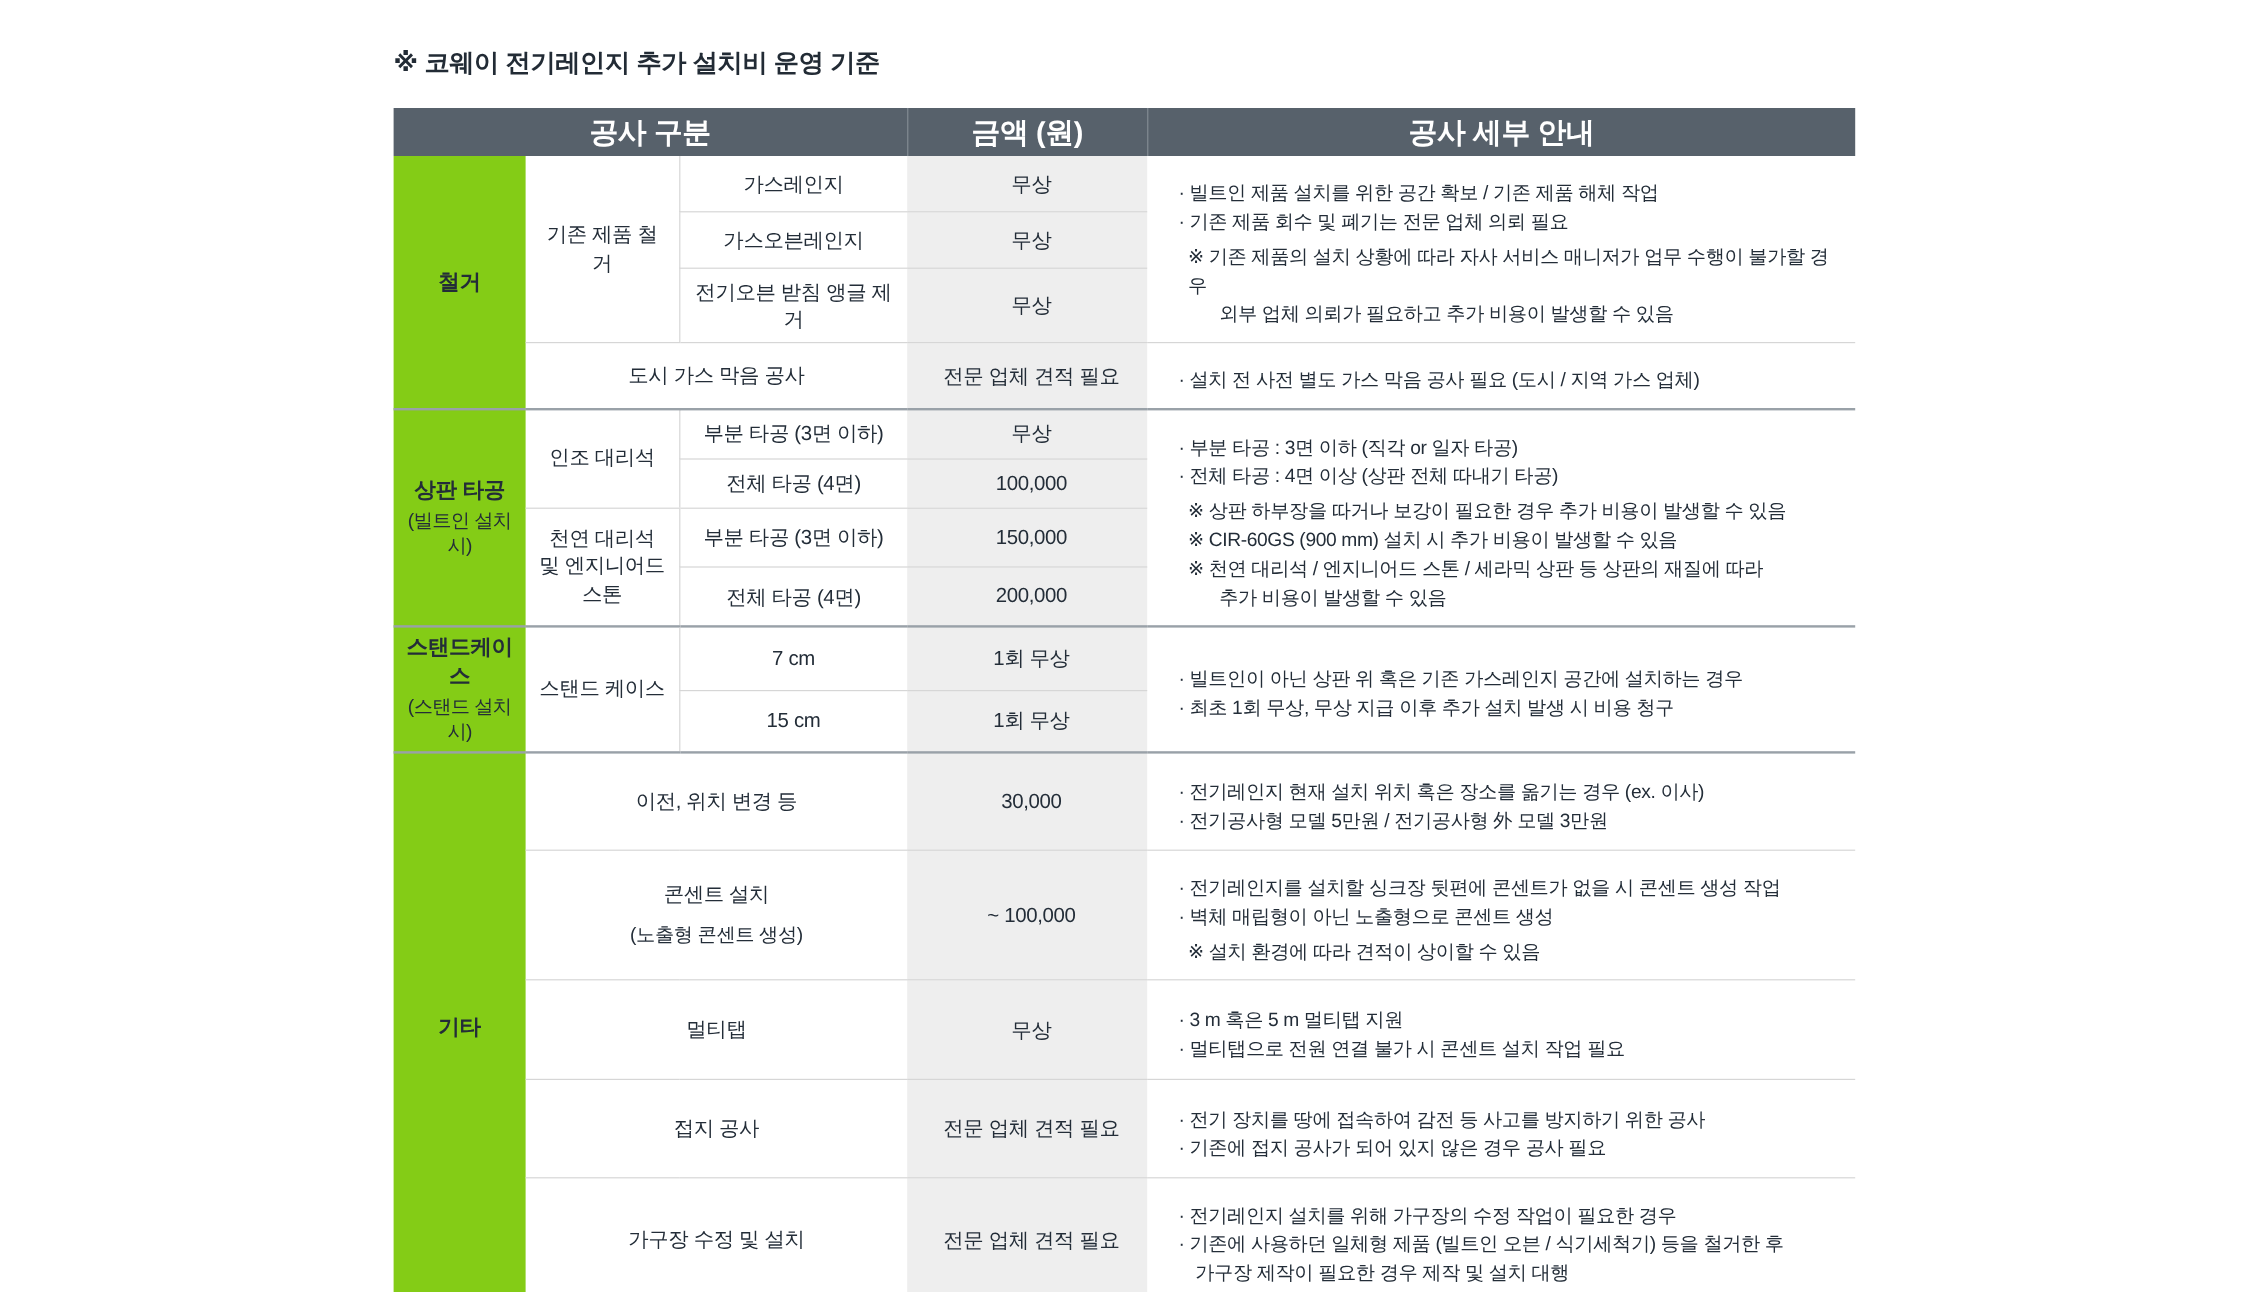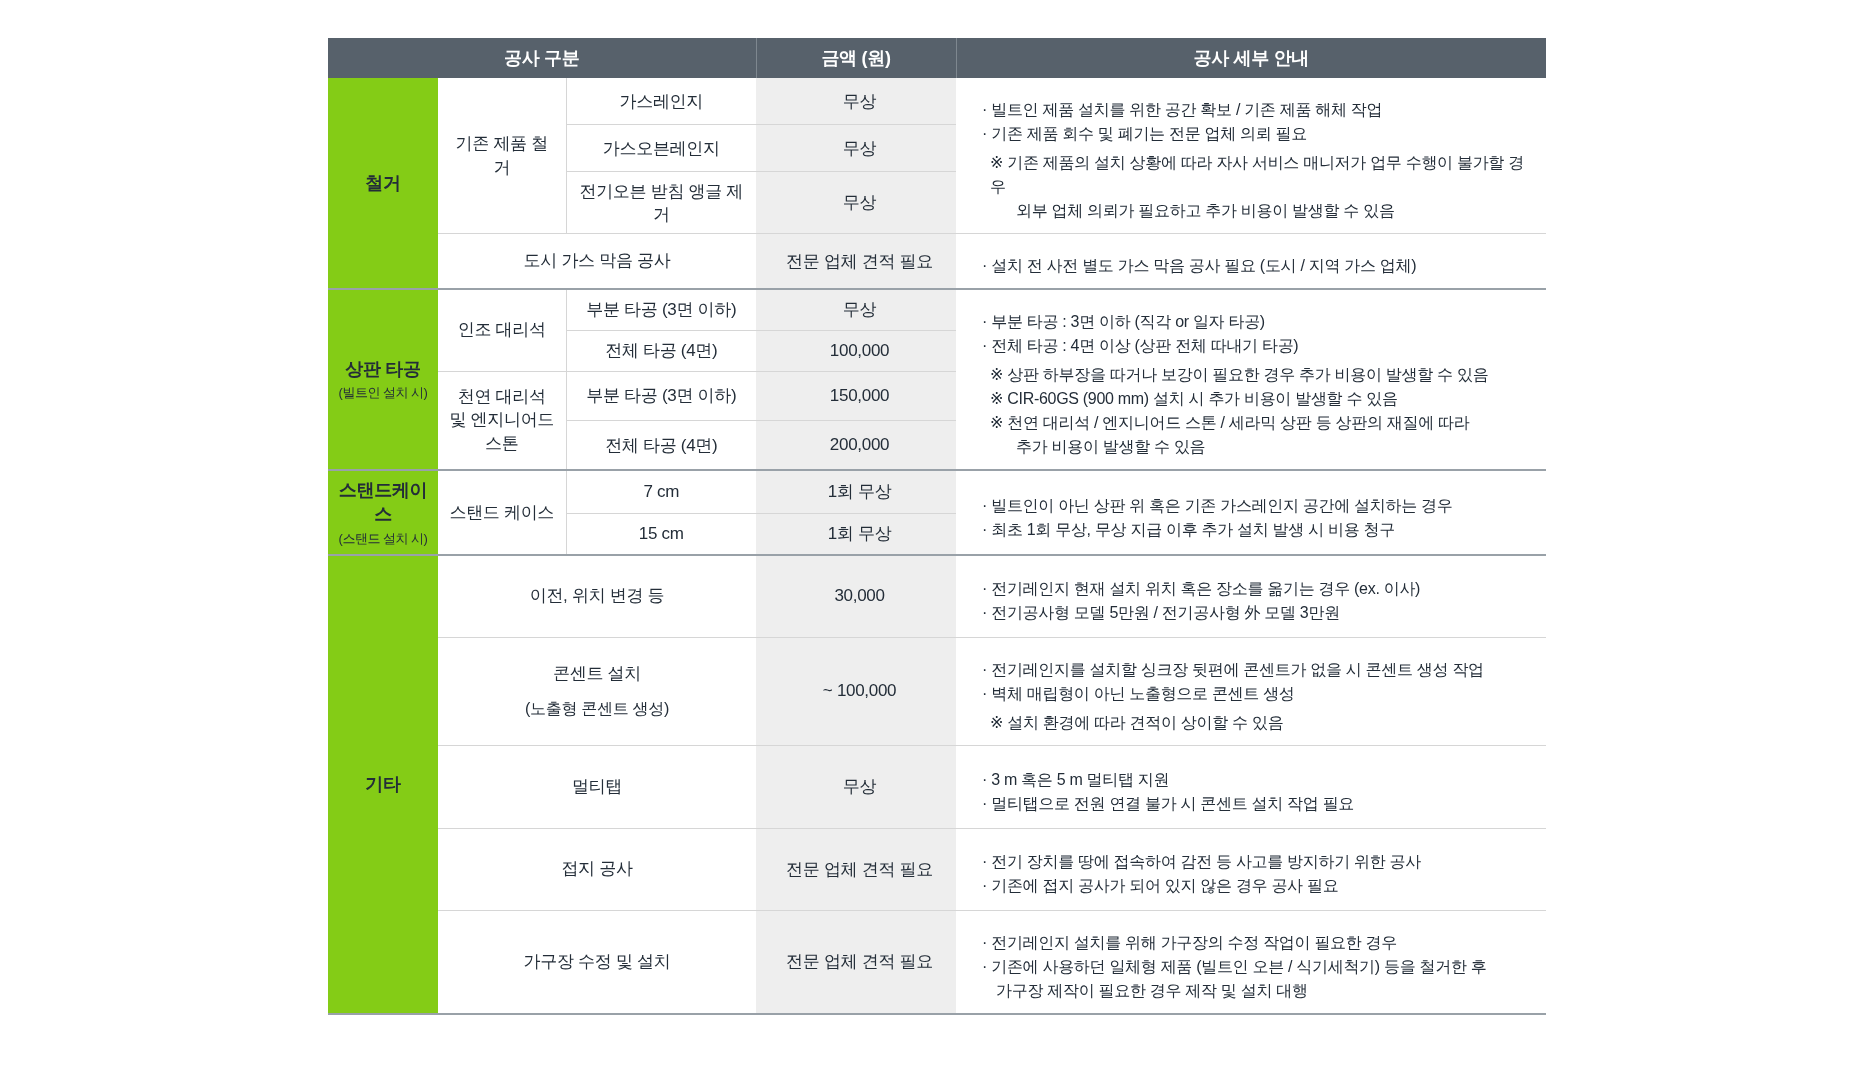--- a/index.html
+++ b/index.html
@@ -5,27 +5,27 @@
   html,body{margin:0;padding:0;background:#ffffff;}
   body{
     width:1874px;height:1077px;overflow:hidden;
     font-family:"Liberation Sans","DejaVu Sans",sans-serif;
     color:#232d38;letter-spacing:-0.3px;
   }
   .page{width:1218px;margin:0 auto;padding-top:38px;}
   .title{font-size:21px;font-weight:700;margin:0 0 24px 0;color:#222b35;}
   table.fee-table{border-collapse:collapse;width:100%;table-layout:fixed;}
   .fee-table th{
-    background:#57616b;color:#ffffff;font-size:18px;font-weight:700;
+    background:#57616b;color:#ffffff;font-size:24px;font-weight:700;
     height:40px;padding:0;text-align:center;
   }
   .head-row th:not(:last-child){border-right:1px solid #7e878f;}
   .fee-table td{font-size:17px;text-align:center;vertical-align:middle;padding:4px 6px;}
   td.cat{background:#84cc16;font-weight:700;font-size:18px;line-height:1.35;}
-  .cat-note{font-size:13px;font-weight:400;margin-top:3px;letter-spacing:-0.5px;}
+  .cat-note{font-size:16px;font-weight:400;margin-top:3px;letter-spacing:-0.5px;}
   td.sub{font-weight:500;line-height:1.4;padding:12px 10px;}
   td.item{border-left:1px solid #d6d6d6;font-weight:500;}
   td.item-wide{font-weight:500;line-height:1.4;}
   .name-note{font-weight:400;font-size:16px;margin-top:12px;}
   td.amount{background:#eeeeee;font-weight:400;padding-left:13px;}
   td.det{text-align:left;padding:20px 12px 10px 26px;font-size:16px;}
   .dline{line-height:24px;}
   .dline.note{padding-left:8px;}
   .dline.gap{margin-top:5px;}
   .dline.note-cont{padding-left:34px;}
@@ -33,20 +33,21 @@
   .bb{border-bottom:1px solid #d6d6d6;}
   .secend{border-bottom:2px solid #99a1a8;}
   .footnotes{margin-top:32px;}
   .fn{font-size:13px;color:#8d949b;line-height:26px;letter-spacing:-0.2px;}
 </style>
 </head>
 <body>
 
 <div class="page">
 
+  <h1 class="title">※ 코웨이 전기레인지 추가 설치비 운영 기준</h1>
 
   <table class="fee-table">
     <colgroup>
       <col style="width:110px">
         <col style="width:128px">
         <col style="width:190px">
         <col style="width:200px">
         <col>
     </colgroup>
     <thead>

